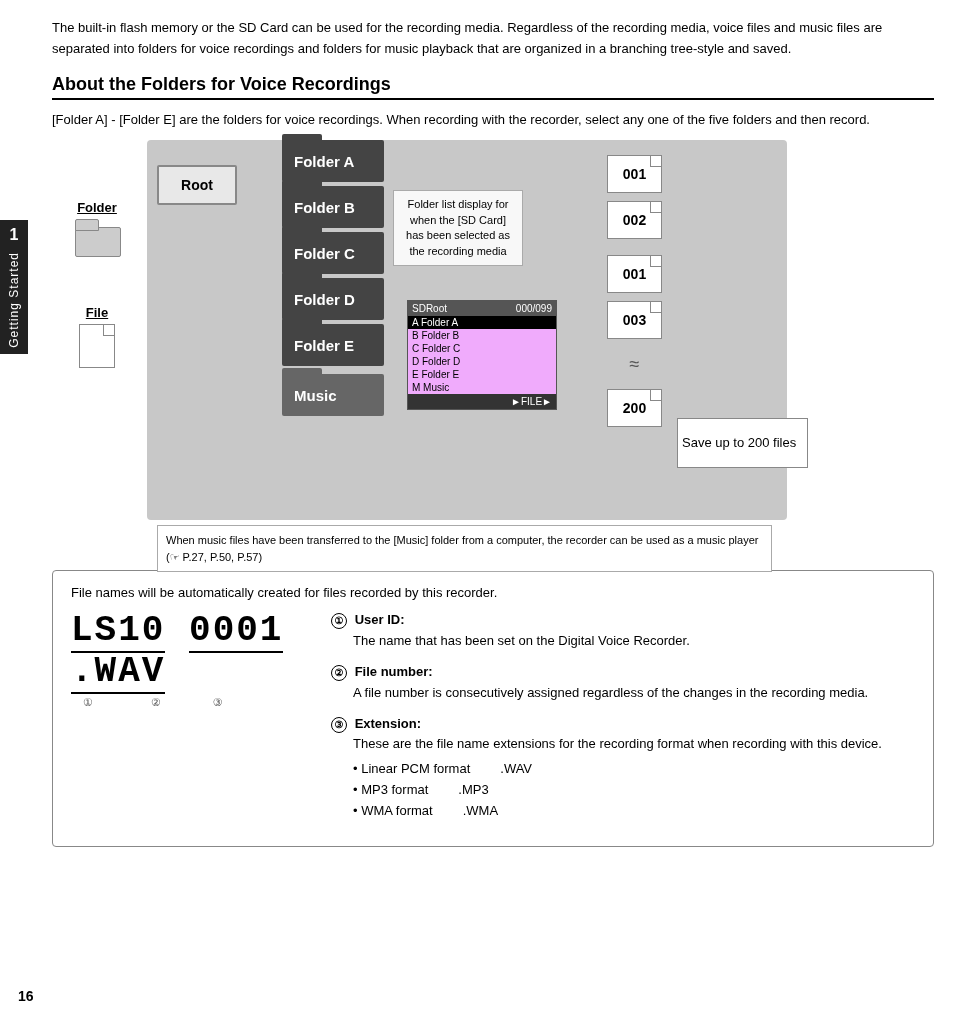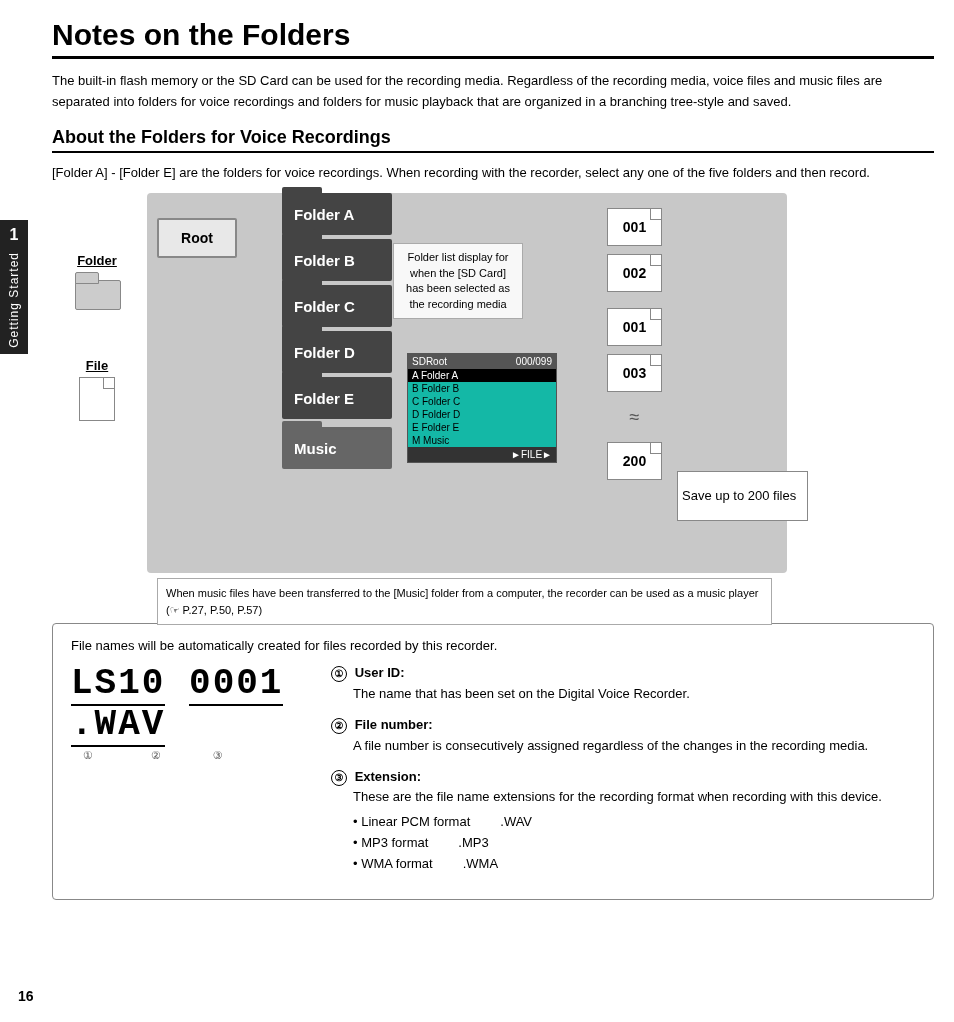--- a/index.html
+++ b/index.html
@@ -185,21 +185,21 @@
     }
 
     
     .folders-col {
       position: absolute;
       left: 230px;
       top: 0;
       width: 120px;
     }
     .folder-tab {
-      width: 110px;
+      width: 102px;
       height: 42px;
       background: #444;
       color: #fff;
       font-weight: bold;
       font-size: 15px;
       display: flex;
       align-items: center;
       padding-left: 12px;
       margin-bottom: 4px;
       border-radius: 2px;
@@ -223,21 +223,21 @@
     .folder-tab.music-tab::before {
       background: #666;
     }
 
     
     .sdcard-box {
       position: absolute;
       left: 355px;
       top: 160px;
       width: 150px;
-      background: #14b8a6;
+      background: #f0abfc;
       border: 1.5px solid #555;
       font-size: 10px;
     }
     .sdcard-header {
       background: #555;
       color: #fff;
       padding: 2px 4px;
       display: flex;
       justify-content: space-between;
       font-size: 10px;
@@ -413,21 +413,20 @@
 </head>
 <body>
 
 <div class="side-tab">
   <span class="tab-number">1</span>
   <span class="tab-text">Getting Started</span>
 </div>
 
 <div class="main-content">
 
-  <h1 class="page-title">Notes on the Folders</h1>
 
   <p class="intro-text">The built-in flash memory or the SD Card can be used for the recording media. Regardless of the recording media, voice files and music files are separated into folders for voice recordings and folders for music playback that are organized in a branching tree-style and saved.</p>
 
   <h2 class="section-heading">About the Folders for Voice Recordings</h2>
 
   <p class="section-desc">[Folder A] - [Folder E] are the folders for voice recordings. When recording with the recorder, select any one of the five folders and then record.</p>
 
   <div class="diagram-area">
 
     <svg class="diagram-svg" viewBox="0 0 870 420">

